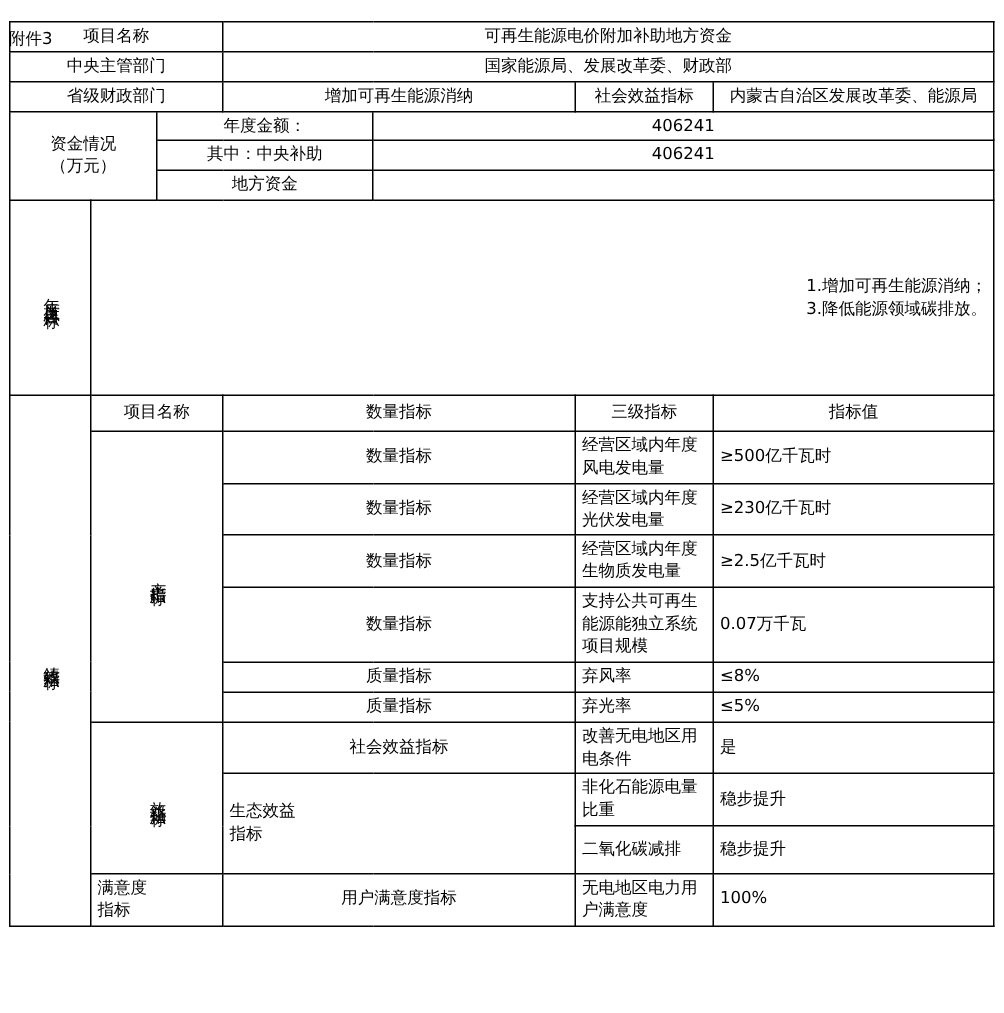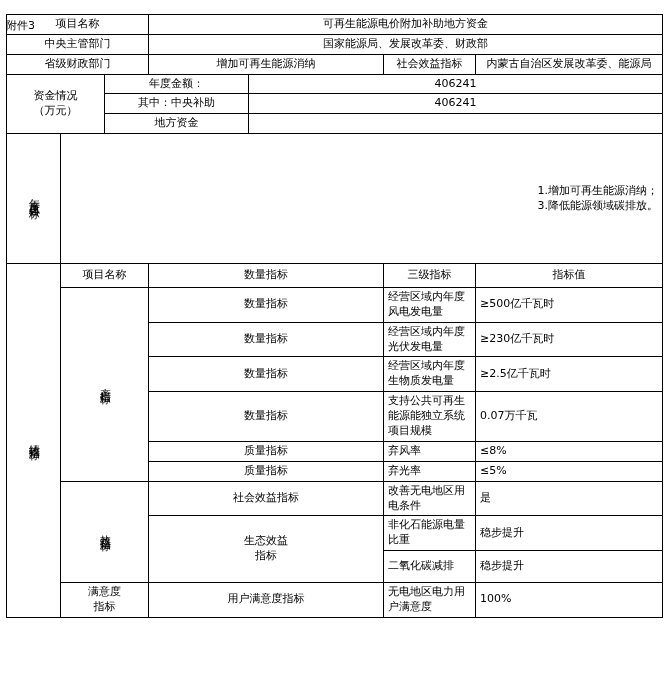--- a/index.html
+++ b/index.html
@@ -73,21 +73,20 @@
   }
   .tight { padding-left: 2px; padding-right: 2px; }
   .h28 { height: 20px; }
   .goal-cell {
     text-align: right;
     vertical-align: middle;
     padding-left: 8px;
     line-height: 1.9;
   }
   .two-line {
-    text-align: center;
     line-height: 1.3;
   }
 </style>
 </head>
 <body>
 
 <div class="page">
 
   <div class="attach-label">附件3</div>
 

